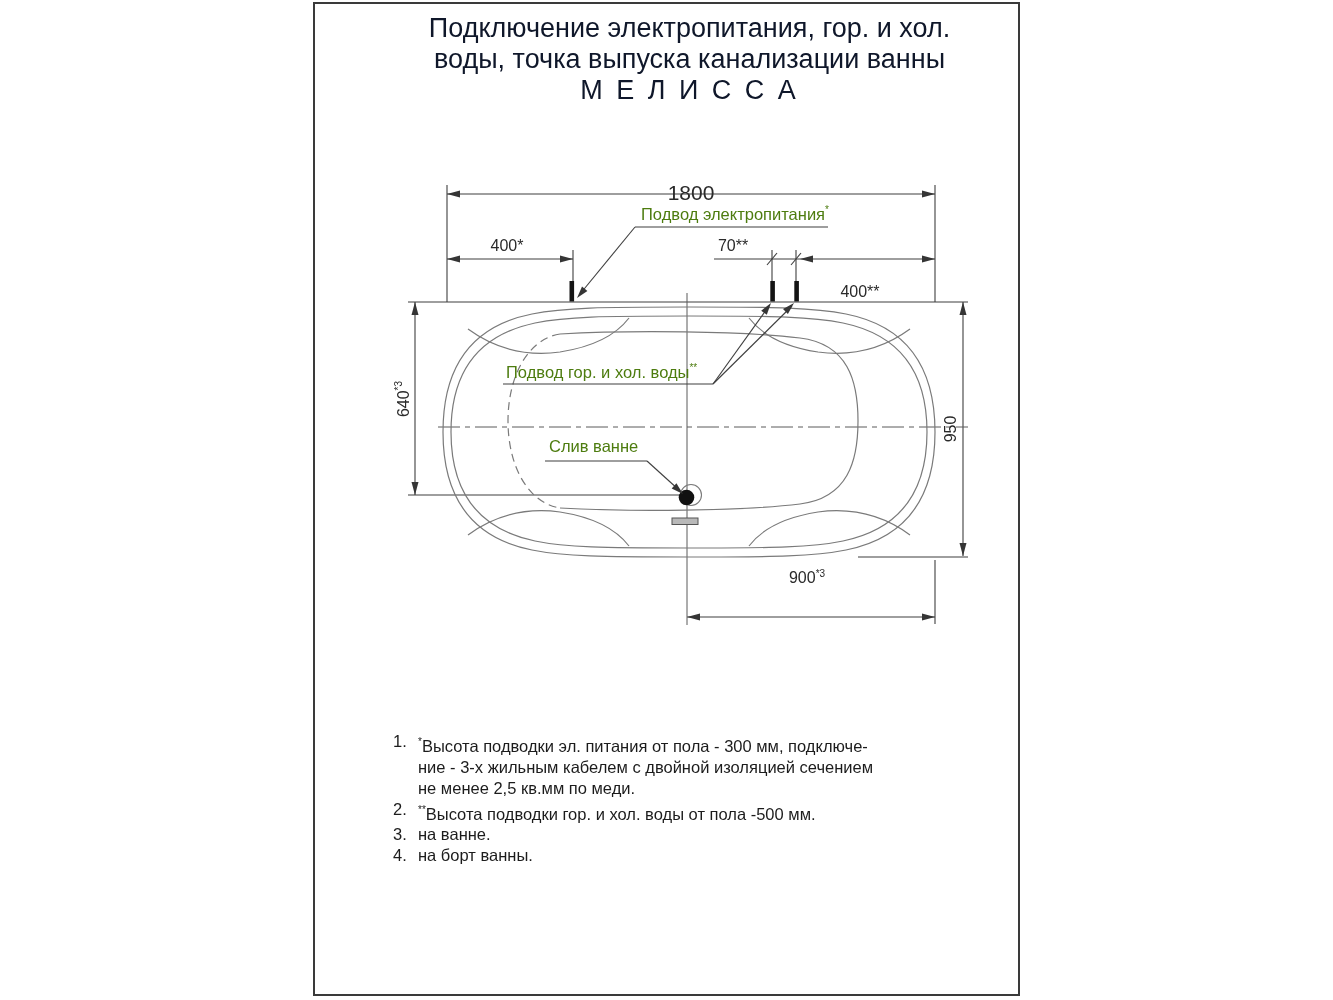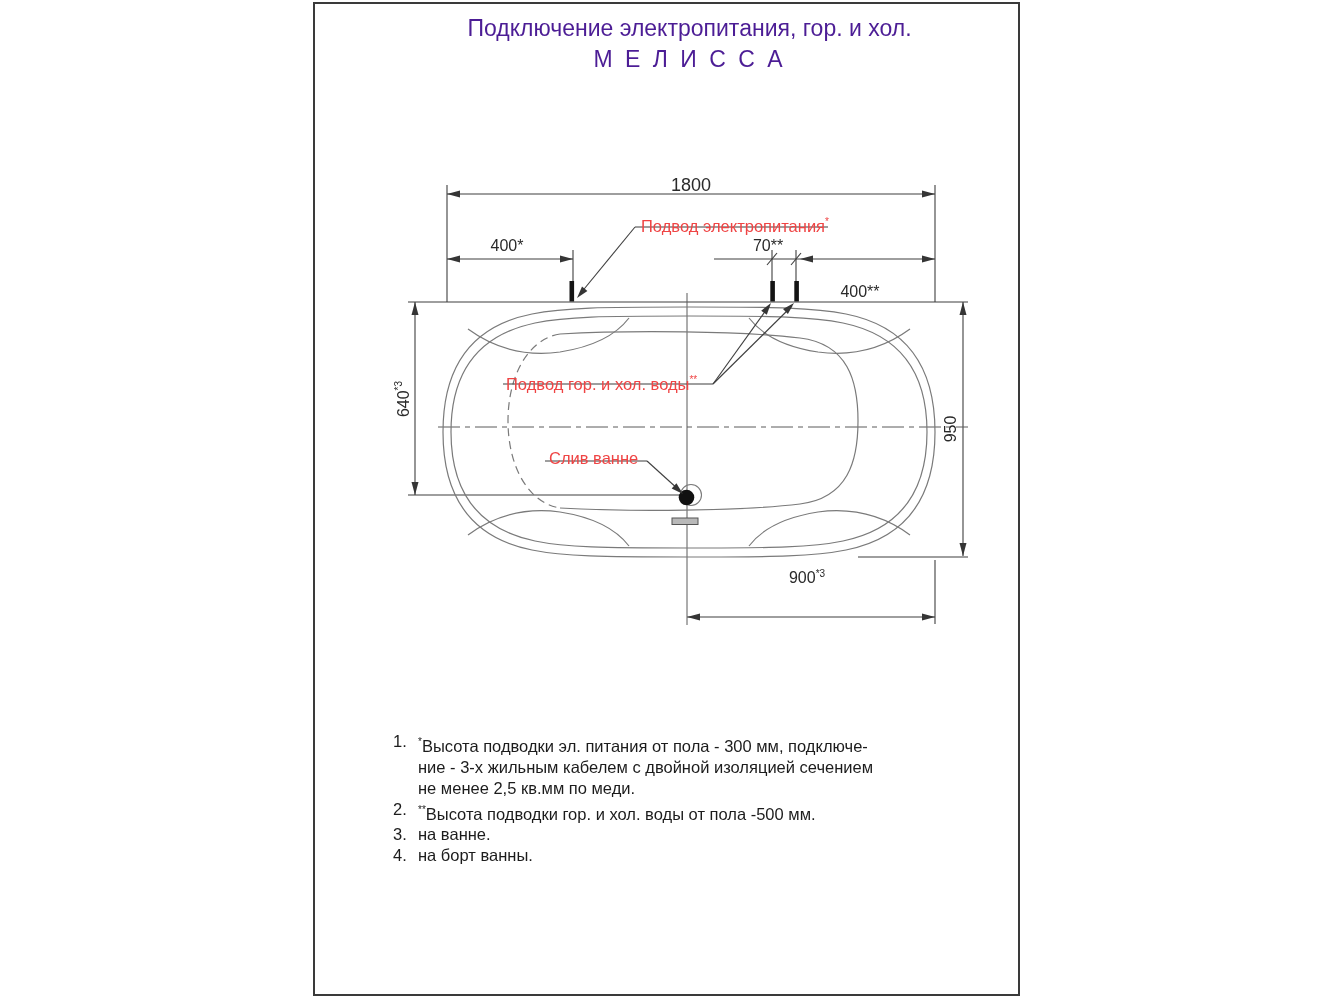--- a/index.html
+++ b/index.html
@@ -4,26 +4,26 @@
 <style>
   html,body{margin:0;padding:0;}
   body{
     width:1333px;height:1000px;position:relative;background:#ffffff;
     font-family:"Liberation Sans", sans-serif;color:#1f1f1f;
     -webkit-font-smoothing:antialiased;overflow:hidden;
   }
   .abs{position:absolute;white-space:nowrap;}
   .center{transform:translateX(-50%);}
   .dim{font-size:16px;color:#2a2a2a;}
-  .lbl{font-size:16.5px;color:#ef4444;margin-top:12px;}
+  .lbl{font-size:16.5px;color:#4d7c0f;}
   .rot{transform:translate(-50%,-50%) rotate(-90deg);transform-origin:center center;}
   .sup{font-size:10px;vertical-align:super;letter-spacing:0;}
   #title-block{
     left:336px;top:13px;width:707px;position:absolute;text-align:center;
-    font-size:23px;line-height:31px;color:#4c1d95;font-weight:500;
+    font-size:27px;line-height:31px;color:#0f172a;font-weight:500;
   }
   #title-line3{letter-spacing:3px;}
   #notes-block{
     left:393px;top:731px;width:560px;position:absolute;
     font-size:16.5px;line-height:21px;color:#1c1c1c;
   }
   .note-item{display:flex;}
   .note-num{width:25px;flex:0 0 25px;}
   .note-lines{flex:1;}
   svg{position:absolute;left:0;top:0;}
@@ -143,28 +143,29 @@
   <g fill="#353535" stroke="none">
     <polygon points="577,298 582,286.6 587.4,291"></polygon>
     <polygon points="771,303 766.8,314.7 761.2,310.7"></polygon>
     <polygon points="794,303 787.9,313.9 783,308.9"></polygon>
     <polygon points="683,494 671.7,488.5 676.4,483.3"></polygon>
   </g>
 </svg>
 
 <div id="title-block">
   <div>Подключение электропитания, гор. и хол.</div>
+  <div>воды, точка выпуска канализации ванны</div>
   <div id="title-line3">М Е Л И С С А</div>
 </div>
 
-<div class="abs dim center" style="left:691px;top:175px;font-size:18px;">1800</div>
+<div class="abs dim center" style="left:691px;top:181px;font-size:21px;">1800</div>
 
 <div class="abs dim center" style="left:507px;top:237px;">400*</div>
 
-<div class="abs dim center" style="left:733px;top:237px;margin-left:35px;">70**</div>
+<div class="abs dim center" style="left:733px;top:237px;">70**</div>
 
 <div class="abs dim center" style="left:860px;top:237px;margin-top:46px;">400**</div>
 
 <div class="abs dim rot" style="left:403px;top:399px;"><span>640</span><span class="sup">*3</span></div>
 
 <div class="abs dim rot" style="left:951px;top:429px;">950</div>
 
 <div class="abs dim center" style="left:807px;top:568px;"><span>900</span><span class="sup">*3</span></div>
 
 <div class="abs lbl" style="left:641px;top:204px;"><span>Подвод электропитания</span><span class="sup">*</span></div>

